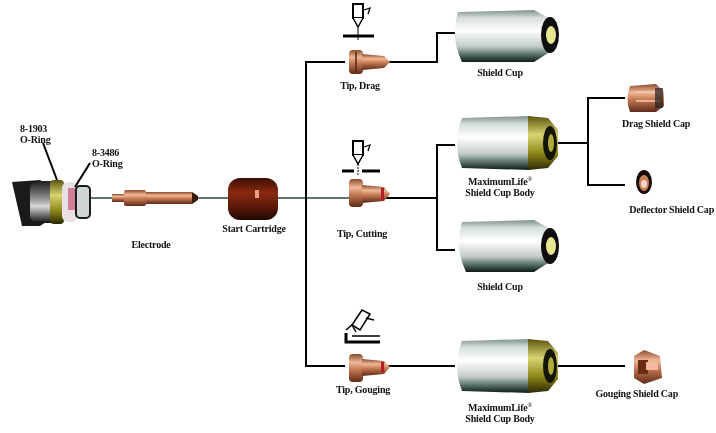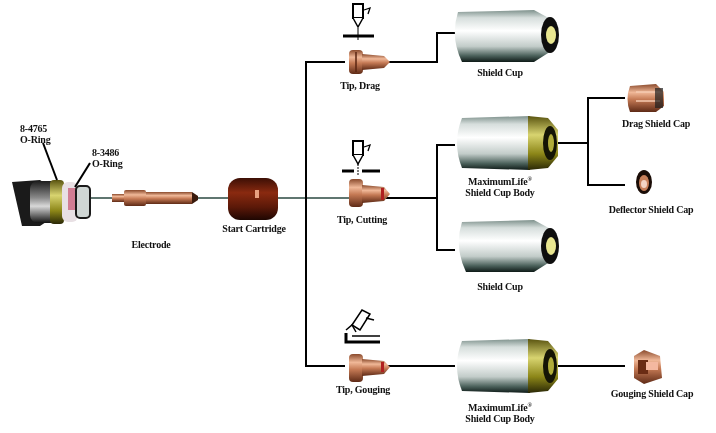--- a/index.html
+++ b/index.html
@@ -166,41 +166,41 @@
     <ellipse cx="644" cy="184" rx="3" ry="4" fill="#f4d4c4"></ellipse>
   </g>
   <g>
     <path d="M634,356 L644,350 L660,356 L662,378 L644,384 L634,378 Z" fill="url(#gCopper)"></path>
     <rect x="638" y="360" width="10" height="14" fill="#6a2c14"></rect>
     <rect x="646" y="362" width="12" height="8" fill="#f4b8a0"></rect>
   </g>
 </svg>
 
 <div class="lbl" style="left:20px;top:123px;text-align:left;">
-  <div>8-4765</div>
+  <div>8-1903</div>
   <div>O-Ring</div>
 </div>
 <div class="lbl" style="left:92px;top:127px;text-align:left;margin-top:20px;">
   <div>8-3486</div>
   <div>O-Ring</div>
 </div>
 
 <div class="lbl" style="left:116px;top:215px;width:70px;margin-top:24px;">Electrode</div>
 <div class="lbl" style="left:206px;top:223px;width:96px;">Start Cartridge</div>
 
 <div class="lbl" style="left:330px;top:80px;width:60px;text-align:center;">Tip, Drag</div>
-<div class="lbl" style="left:327px;top:214px;width:70px;">Tip, Cutting</div>
+<div class="lbl" style="left:327px;top:228px;width:70px;">Tip, Cutting</div>
 <div class="lbl" style="left:325px;top:384px;width:76px;">Tip, Gouging</div>
 
 <div class="lbl" style="left:460px;top:67px;width:80px;">Shield Cup</div>
 <div class="lbl" style="left:448px;top:174px;width:104px;">
   <div><span>MaximumLife</span><sup>®</sup></div>
   <div>Shield Cup Body</div>
 </div>
 <div class="lbl" style="left:460px;top:281px;width:80px;">Shield Cup</div>
 <div class="lbl" style="left:448px;top:400px;width:104px;">
   <div><span>MaximumLife</span><sup>®</sup></div>
   <div>Shield Cup Body</div>
 </div>
 
 <div class="lbl" style="left:600px;top:118px;width:112px;text-align:center;">Drag Shield Cap</div>
-<div class="lbl" style="left:588px;top:204px;width:126px;">Deflector Shield Cap</div>
-<div class="lbl" style="left:592px;top:388px;width:120px;">Gouging Shield Cap</div>
+<div class="lbl" style="left:588px;top:204px;width:126px;text-align:right;">Deflector Shield Cap</div>
+<div class="lbl" style="left:558px;top:388px;width:120px;text-align:right;">Gouging Shield Cap</div>
 
 </body></html>

